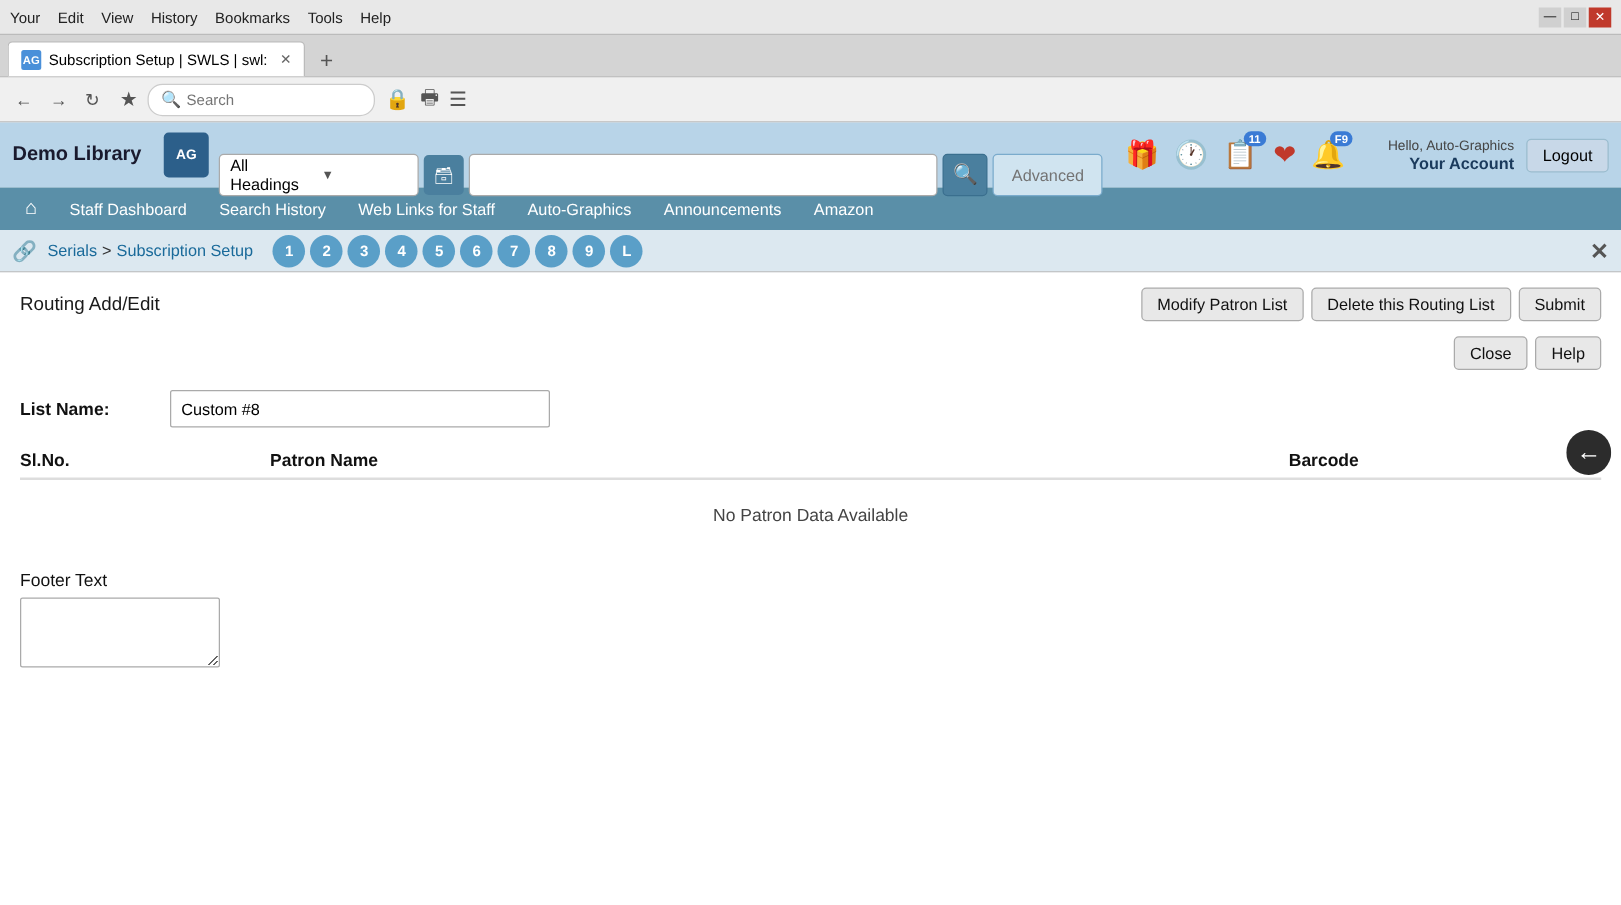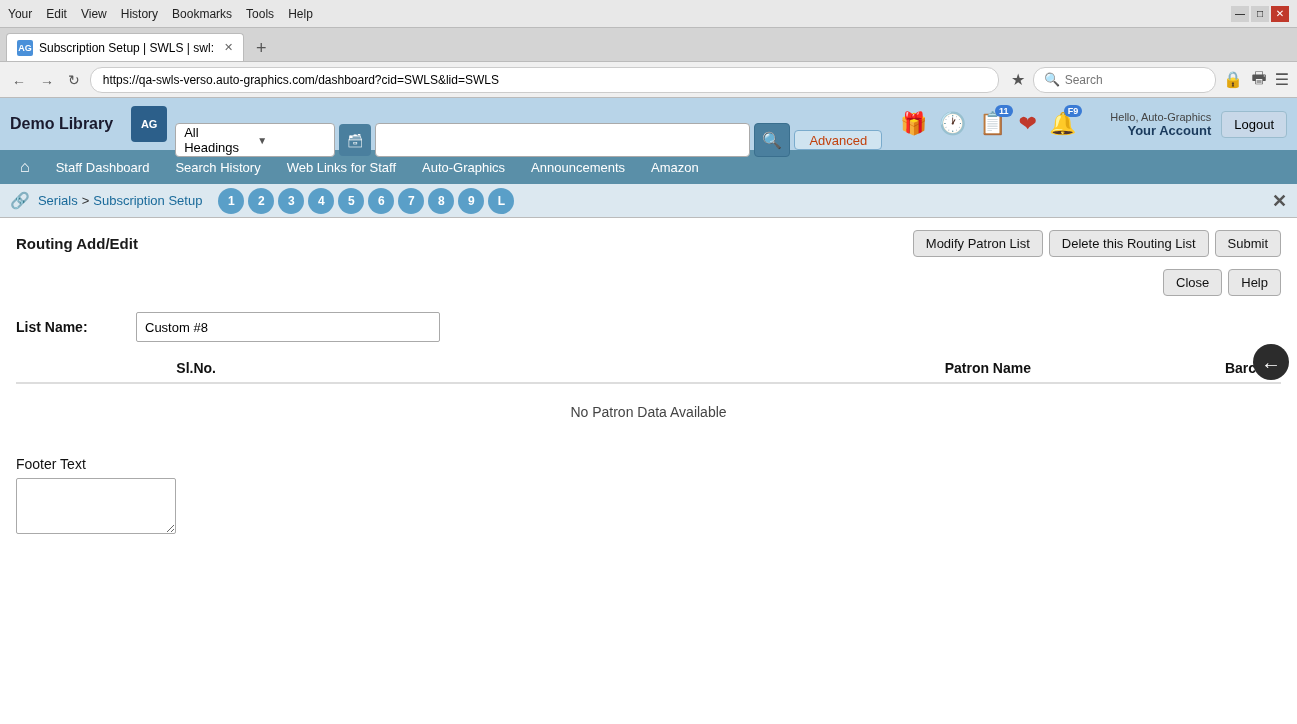--- a/index.html
+++ b/index.html
@@ -168,25 +168,25 @@
       background: #4a7f9e;
       border: 1px solid #3a6f8e;
       border-radius: 4px;
       display: flex; align-items: center; justify-content: center;
       cursor: pointer; color: #fff; font-size: 16px;
     }
     .advanced-btn {
       background: #d0e4f0;
       border: 1px solid #7aabcc;
       border-radius: 4px;
-      height: 20px;
+      height: 34px;
       padding: 0 14px;
       font-size: 13px;
       cursor: pointer;
-      color: #c2410c;
+      color: #737373;
     }
     .header-icons {
       display: flex;
       align-items: center;
       gap: 12px;
       margin-left: 10px;
     }
     .hdr-icon { font-size: 22px; cursor: pointer; }
     .hdr-icon.green { color: #27ae60; }
     .hdr-icon.dark { color: #2c3e50; }
@@ -287,21 +287,21 @@
       position: relative;
     }
     .routing-header {
       display: flex;
       align-items: center;
       justify-content: space-between;
       margin-bottom: 12px;
     }
     .routing-title {
       font-size: 15px;
-      font-weight: bold;
+      font-weight: normal;
       color: #1a1a1a;
     }
     .routing-buttons {
       display: flex;
       gap: 6px;
     }
     .action-btn {
       background: #e8e8e8;
       border: 1px solid #aaa;
       border-radius: 4px;
@@ -339,21 +339,20 @@
       height: 30px;
     }
 
     .table-header {
       display: flex;
       border-bottom: 2px solid #ddd;
       padding: 6px 0;
       font-weight: bold;
       font-size: 14px;
       color: #111;
-      text-align: right;
     }
     .col-slno { min-width: 200px; }
     .col-patron { flex: 1; }
     .col-barcode { min-width: 250px; }
 
     .no-data {
       text-align: center;
       padding: 20px;
       color: #444;
       font-size: 14px;
@@ -418,21 +417,20 @@
     <span>Subscription Setup | SWLS | swl:</span>
     <span class="tab-close">✕</span>
   </div>
   <button class="new-tab-btn">+</button>
 </div>
 
 <div class="address-bar">
   <button class="nav-btn">←</button>
   <button class="nav-btn">→</button>
   <button class="nav-btn">↻</button>
-  <input class="address-input" type="text" value="https://qa-swls-verso.auto-graphics.com/dashboard?cid=SWLS&amp;lid=SWLS" style="">
   <div class="address-right">
     <span class="addr-icon">★</span>
     <div class="search-box-addr">
       <span>🔍</span>
       <input type="text" placeholder="Search" style="">
     </div>
     <span class="addr-icon">🔒</span>
     <span class="addr-icon">🖶</span>
     <span class="addr-icon">☰</span>
   </div>

